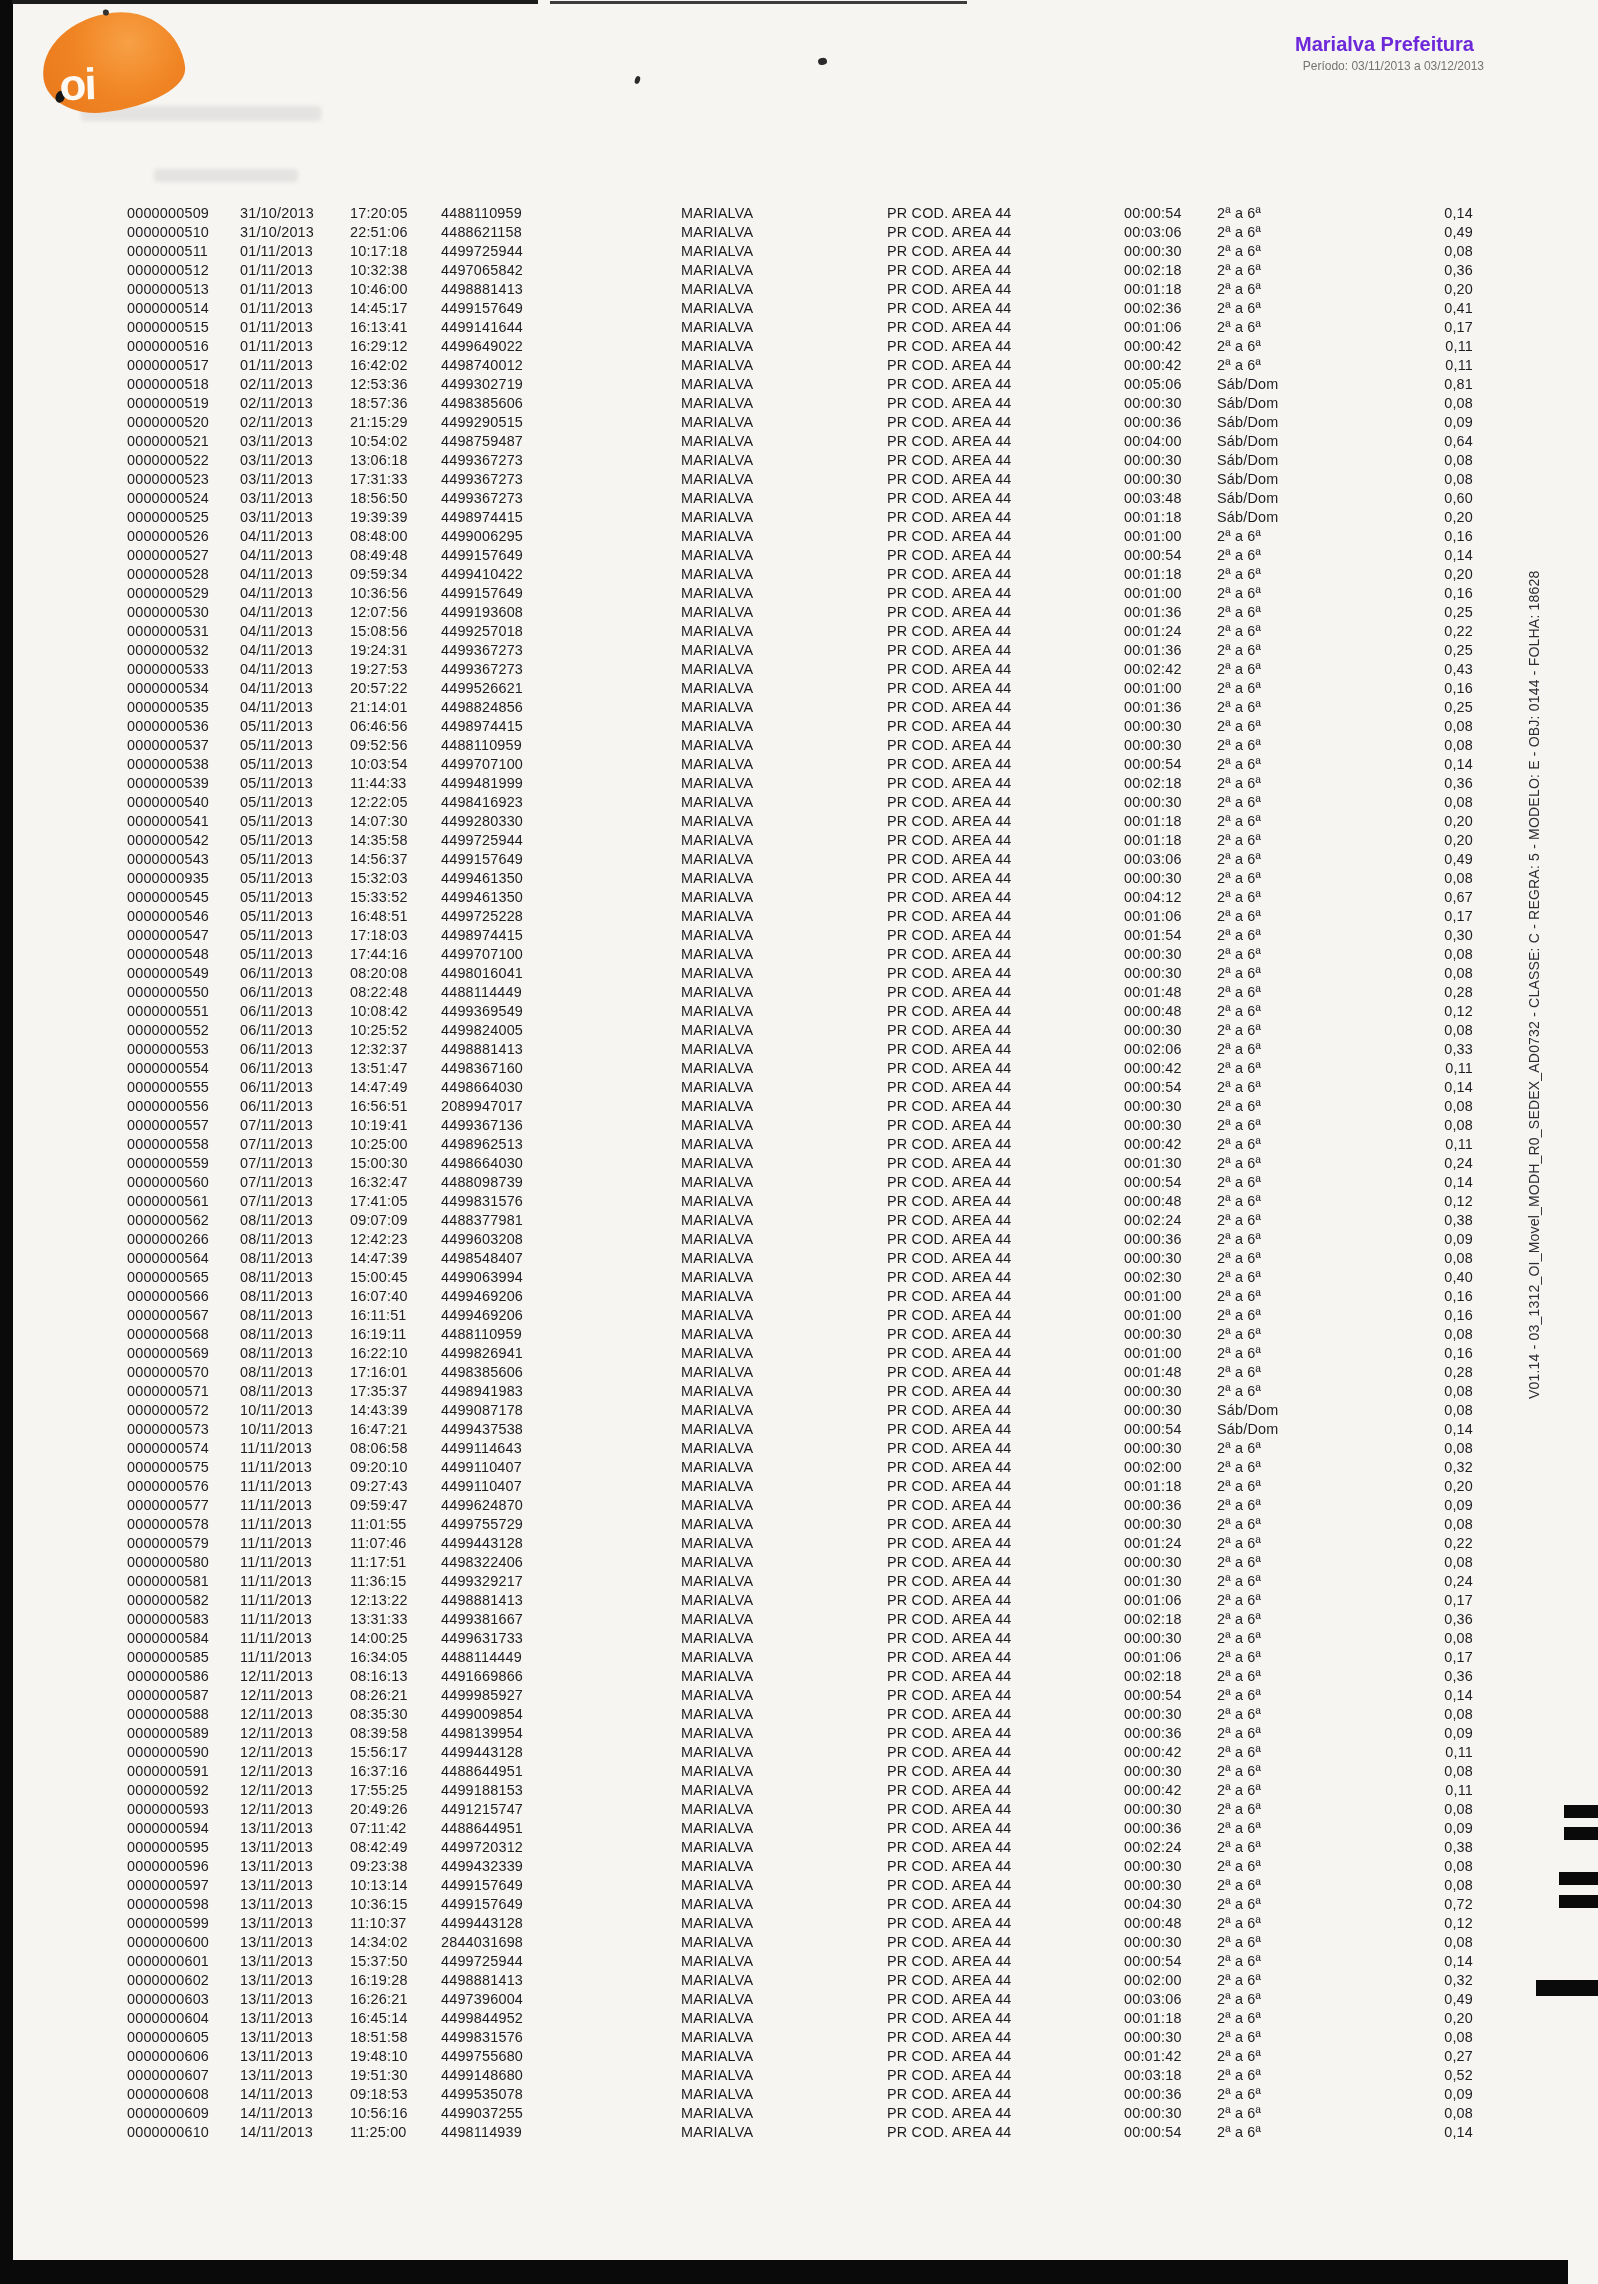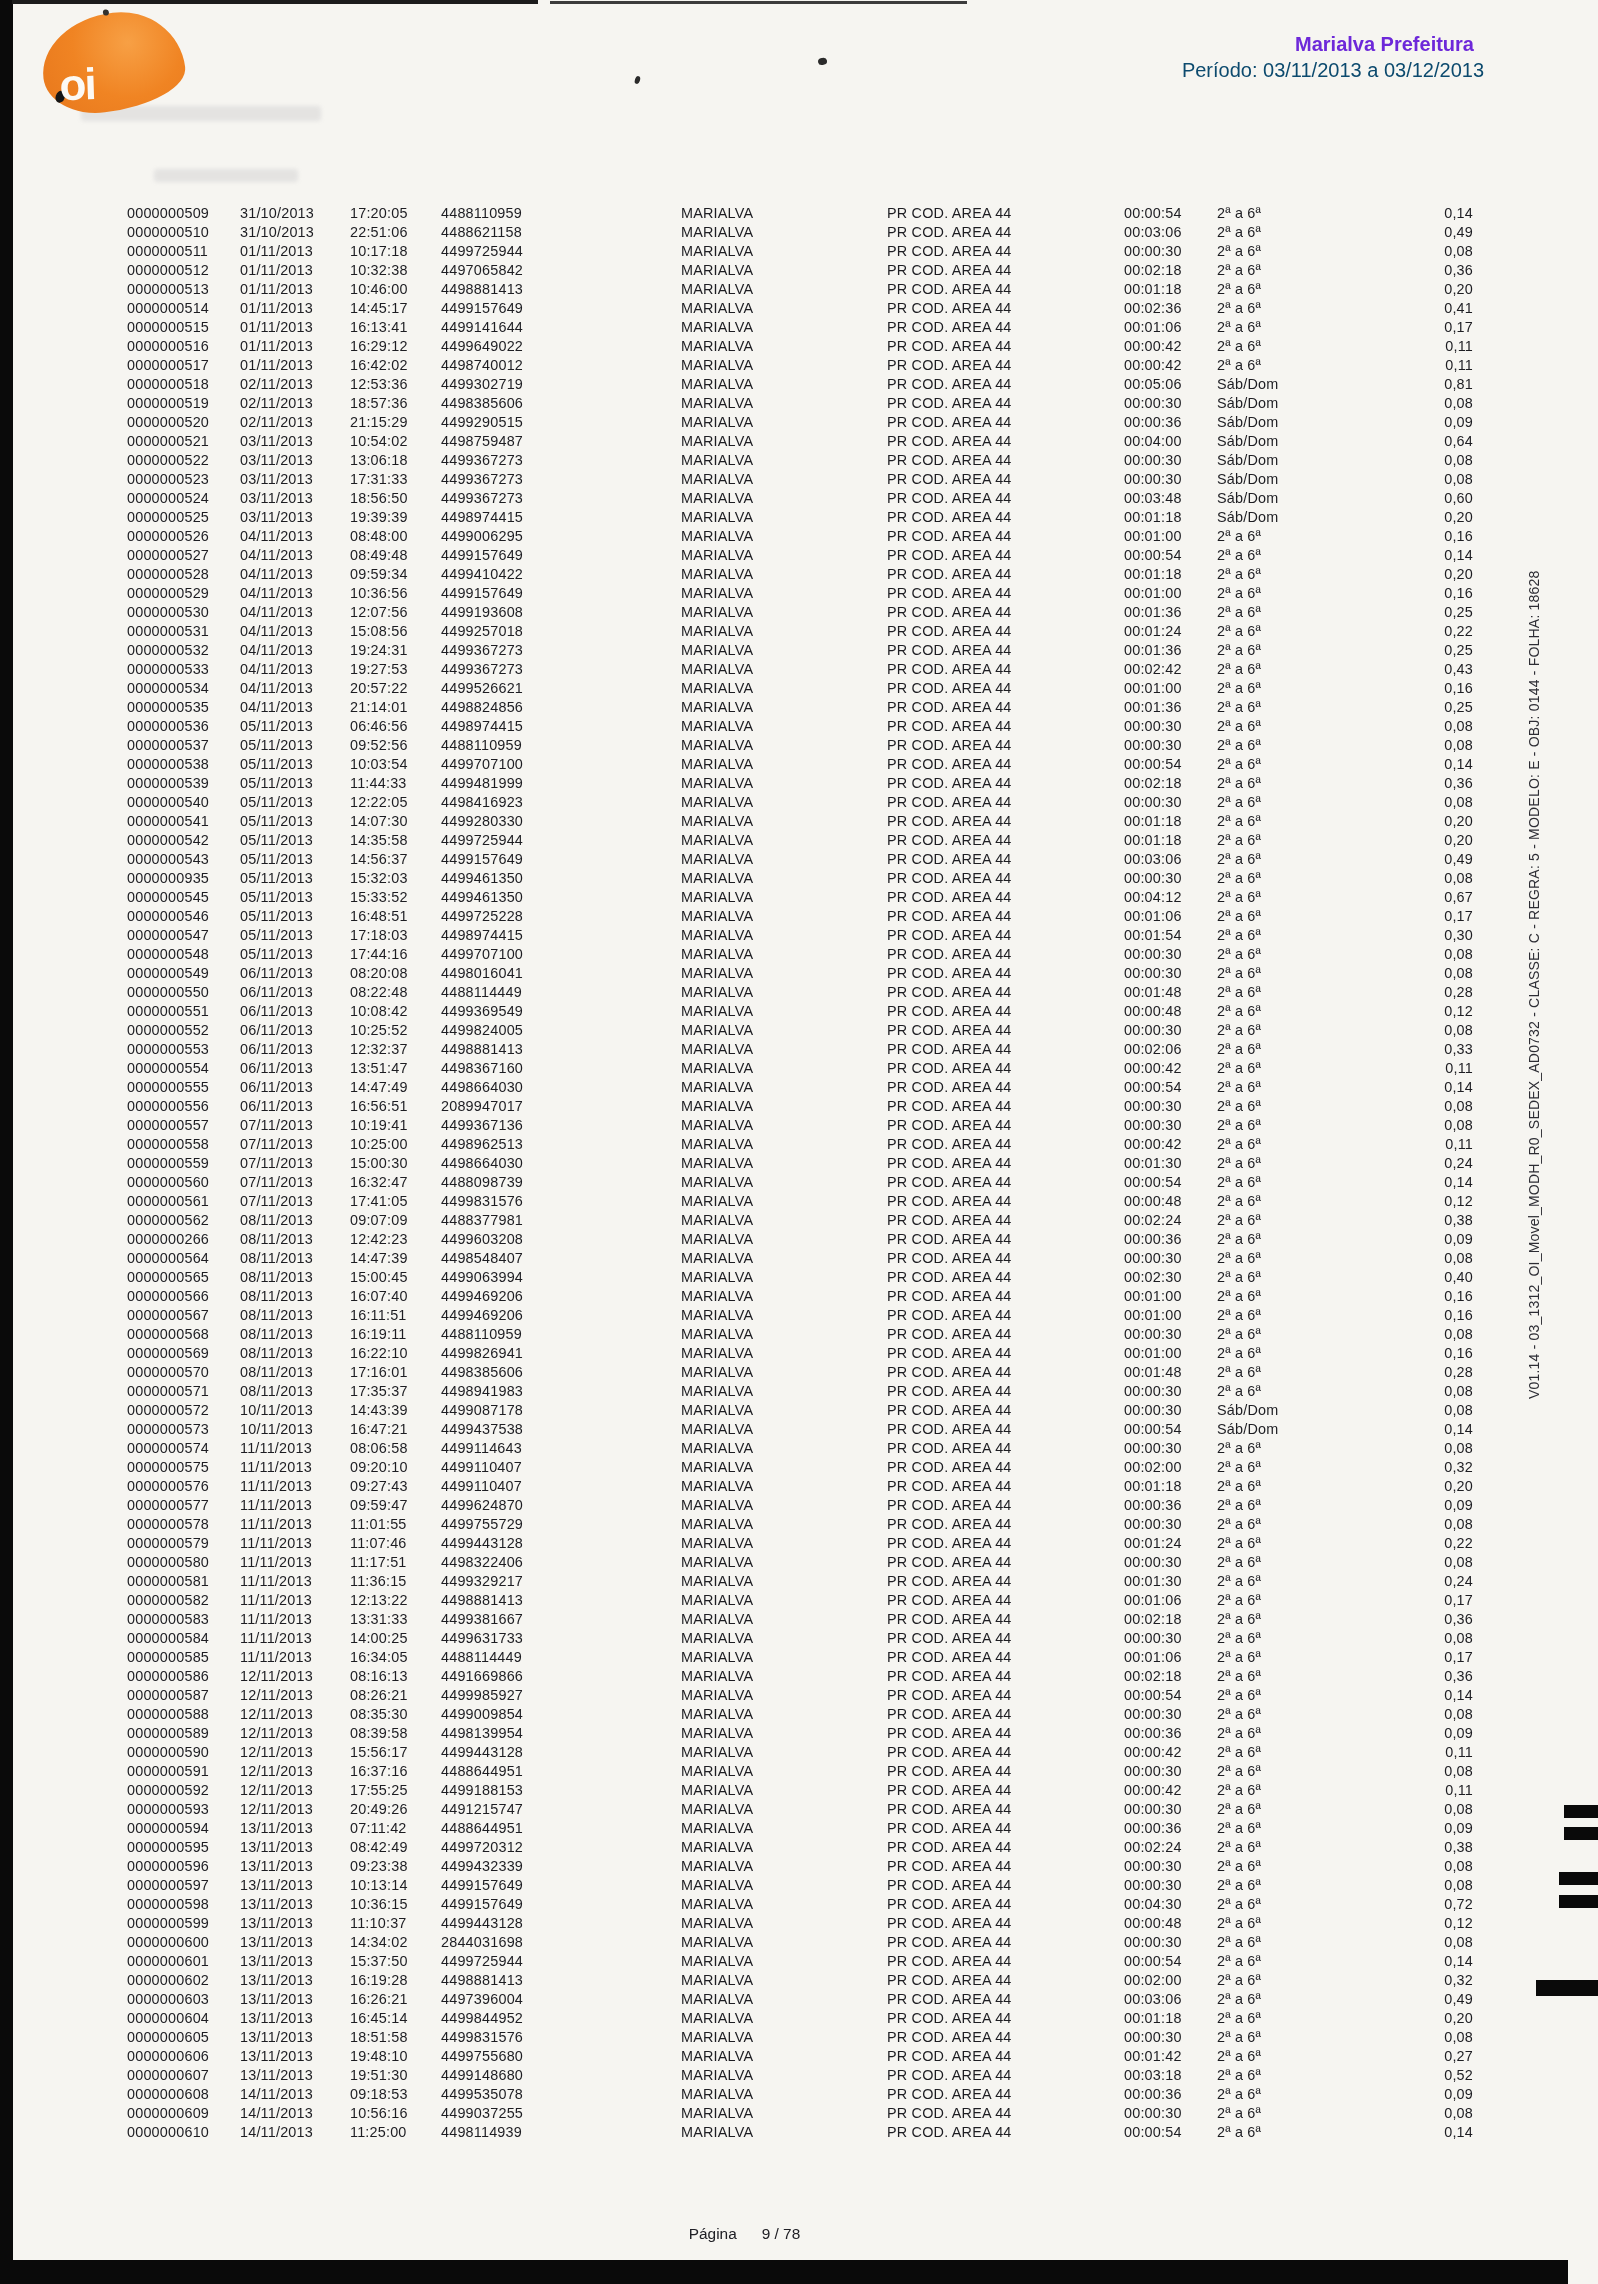--- a/index.html
+++ b/index.html
@@ -37,21 +37,21 @@
     position:absolute; left:15.4px; bottom:5.8px; color:#fcf9f4;
     font-size:44px; font-weight:bold; letter-spacing:-1.9px; transform:rotate(5deg);
   }
   .logo-speck-a { position:absolute; left:9.6px; top:71px; width:8.6px; height:11.5px;
     background:#161616; border-radius:50%; transform:rotate(25deg); }
   .logo-speck-b { position:absolute; left:67px; top:-3.8px; width:5.8px; height:5.8px;
     background:#33322f; border-radius:50%; }
 
   
   .header-title  { position:absolute; top:33px; right:125px; font-size:20px; font-weight:bold; color:#6d28d9; }
-  .header-period { position:absolute; top:59px; right:115px; font-size:20px; color:#0c4a6e; }
+  .header-period { position:absolute; top:59px; right:115px; font-size:12px; color:#737373; }
 
   
   .grid-row {
     display:grid;
     grid-template-columns:113px 110px 91px 240px 206px 237px 93px 179px 77px;
     white-space:nowrap;
   }
   .thead {
     position:absolute; left:127px; top:173px; font-size:15px; color:#1b1b20;
   }
@@ -1220,18 +1220,15 @@
         <span class="c c4">MARIALVA</span>
         <span class="c c5">PR COD. AREA 44</span>
         <span class="c c6">00:00:54</span>
         <span class="c c7">2ª a 6ª</span>
         <span class="c c8">0,14</span>
       </div>
     </div>
 
   <div class="side-note">V01.14 - 03_1312_OI_Movel_MODH_R0_SEDEX_AD0732 - CLASSE: C - REGRA: 5 - MODELO: E - OBJ: 0144 - FOLHA: 18628</div>
 
-  <div class="footer">
-    <span>Página</span><span class="gap"></span><span>9 / 78</span>
-  </div>
 
 </div>
 
 
 </body></html>

